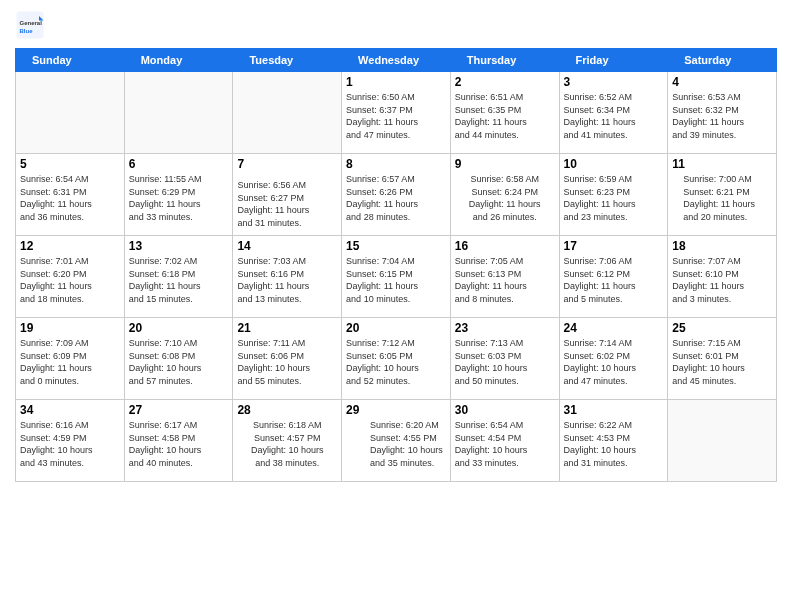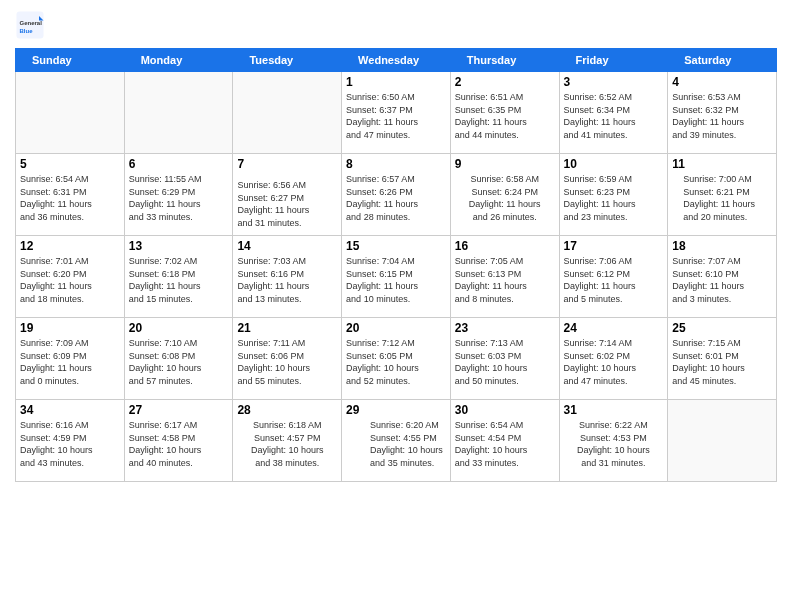--- a/index.html
+++ b/index.html
@@ -341,21 +341,21 @@
           </td>
           <td>
             <span class="day-num">30</span>
             <div class="day-info" style="white-space: pre-line;">Sunrise: 6:54 AM
 Sunset: 4:54 PM
 Daylight: 10 hours
 and 33 minutes.</div>
           </td>
           <td>
             <span class="day-num">31</span>
-            <div class="day-info" style="white-space: pre-line; text-align: center;">Sunrise: 6:22 AM
+            <div class="day-info" style="white-space: pre-line;">Sunrise: 6:22 AM
 Sunset: 4:53 PM
 Daylight: 10 hours
 and 31 minutes.</div>
           </td>
           <td class="empty-cell"></td>
         </tr>
       </tbody>
   </table>
 </div>
 

